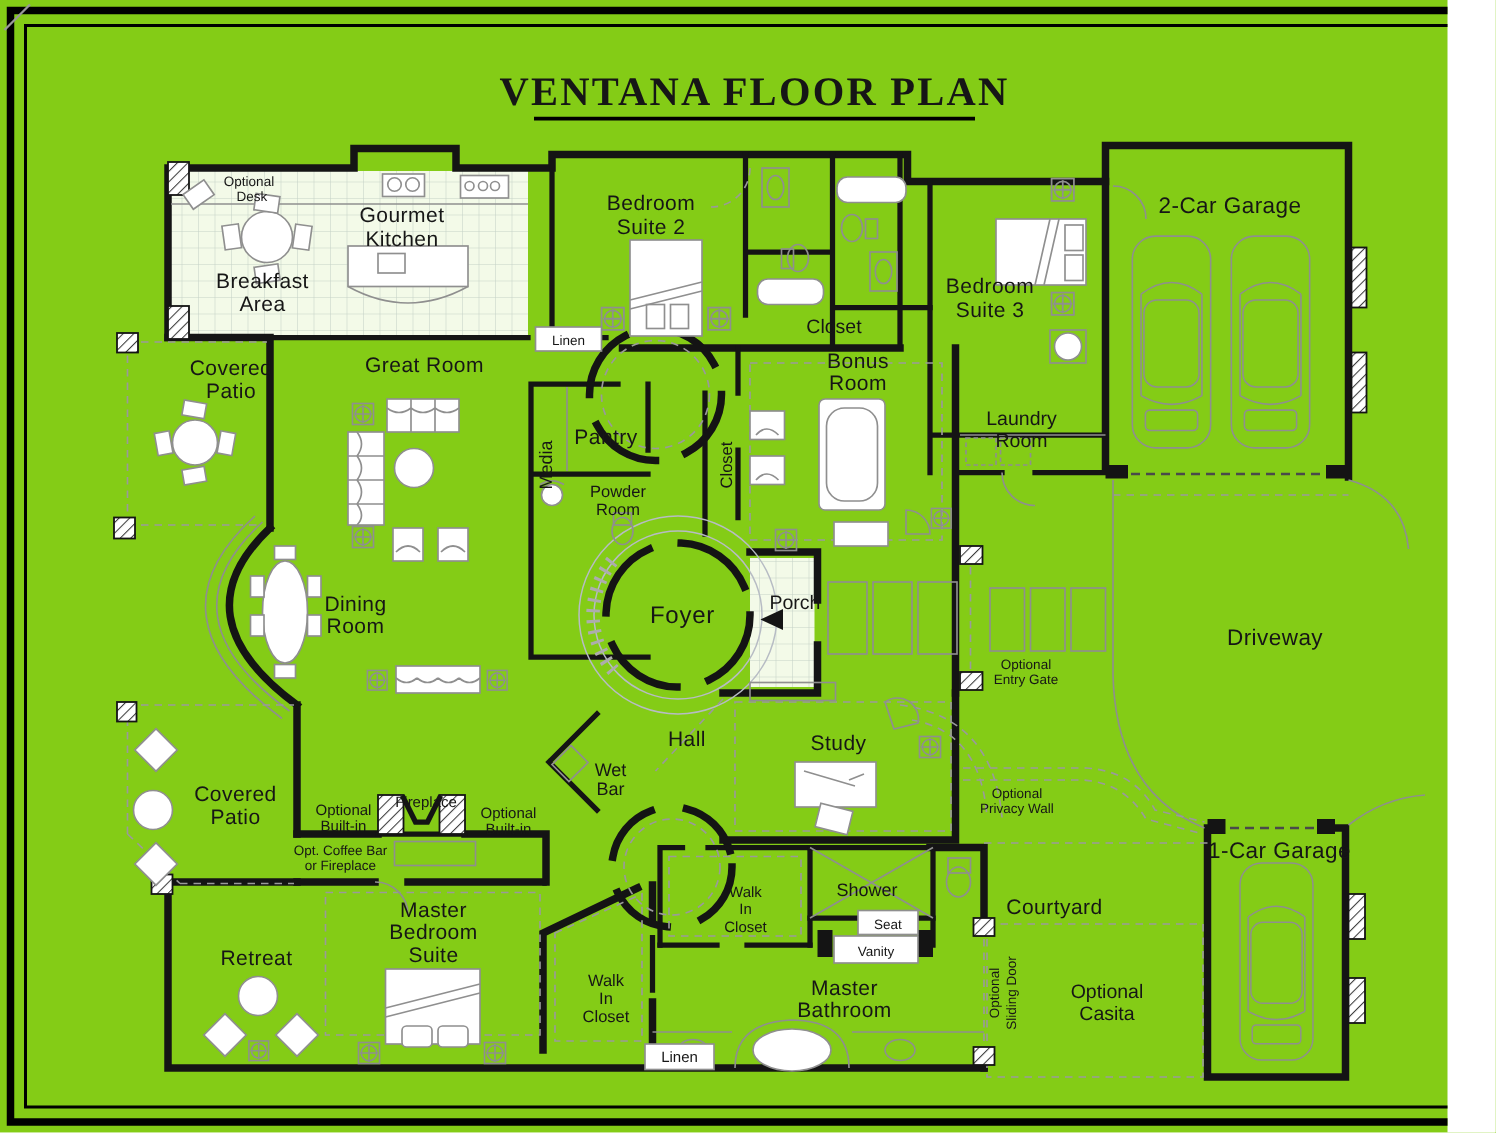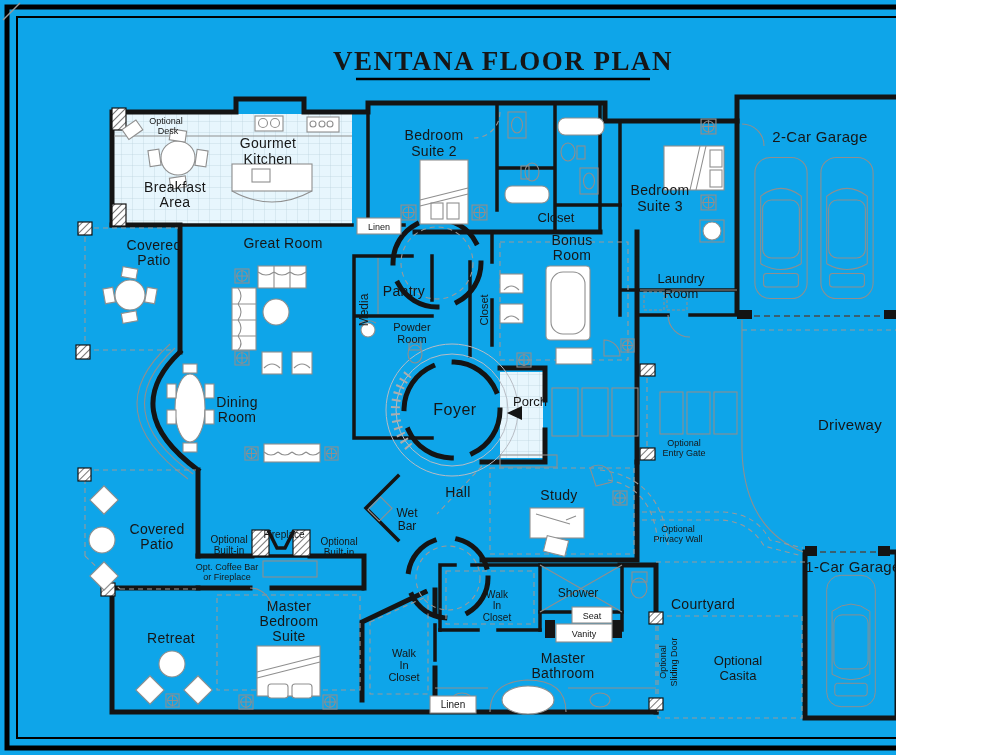--- a/index.html
+++ b/index.html
@@ -1,16 +1,16 @@
 <!DOCTYPE html>
 <html><head>
 <meta charset="utf-8">
 <style>
   html,body{margin:0;padding:0;background:#ffffff;}
-  .page{position:relative;width:896px;height:755px;background:#0ea5e9;overflow:hidden;}
+  .page{position:relative;width:965px;height:755px;background:#84cc16;overflow:hidden;}
   svg{display:block;}
   text{font-family:"Liberation Sans",sans-serif;fill:#161616;}
   .t9{font-size:9px;}
   .t10{font-size:10px;}
   .t11{font-size:11px;}
   .t12{font-size:12px;}
   .t13{font-size:13px;}
   .t14{font-size:14px;letter-spacing:.3px;}
   .t15{font-size:15px;letter-spacing:.3px;}
   .t16{font-size:16px;letter-spacing:.5px;}

